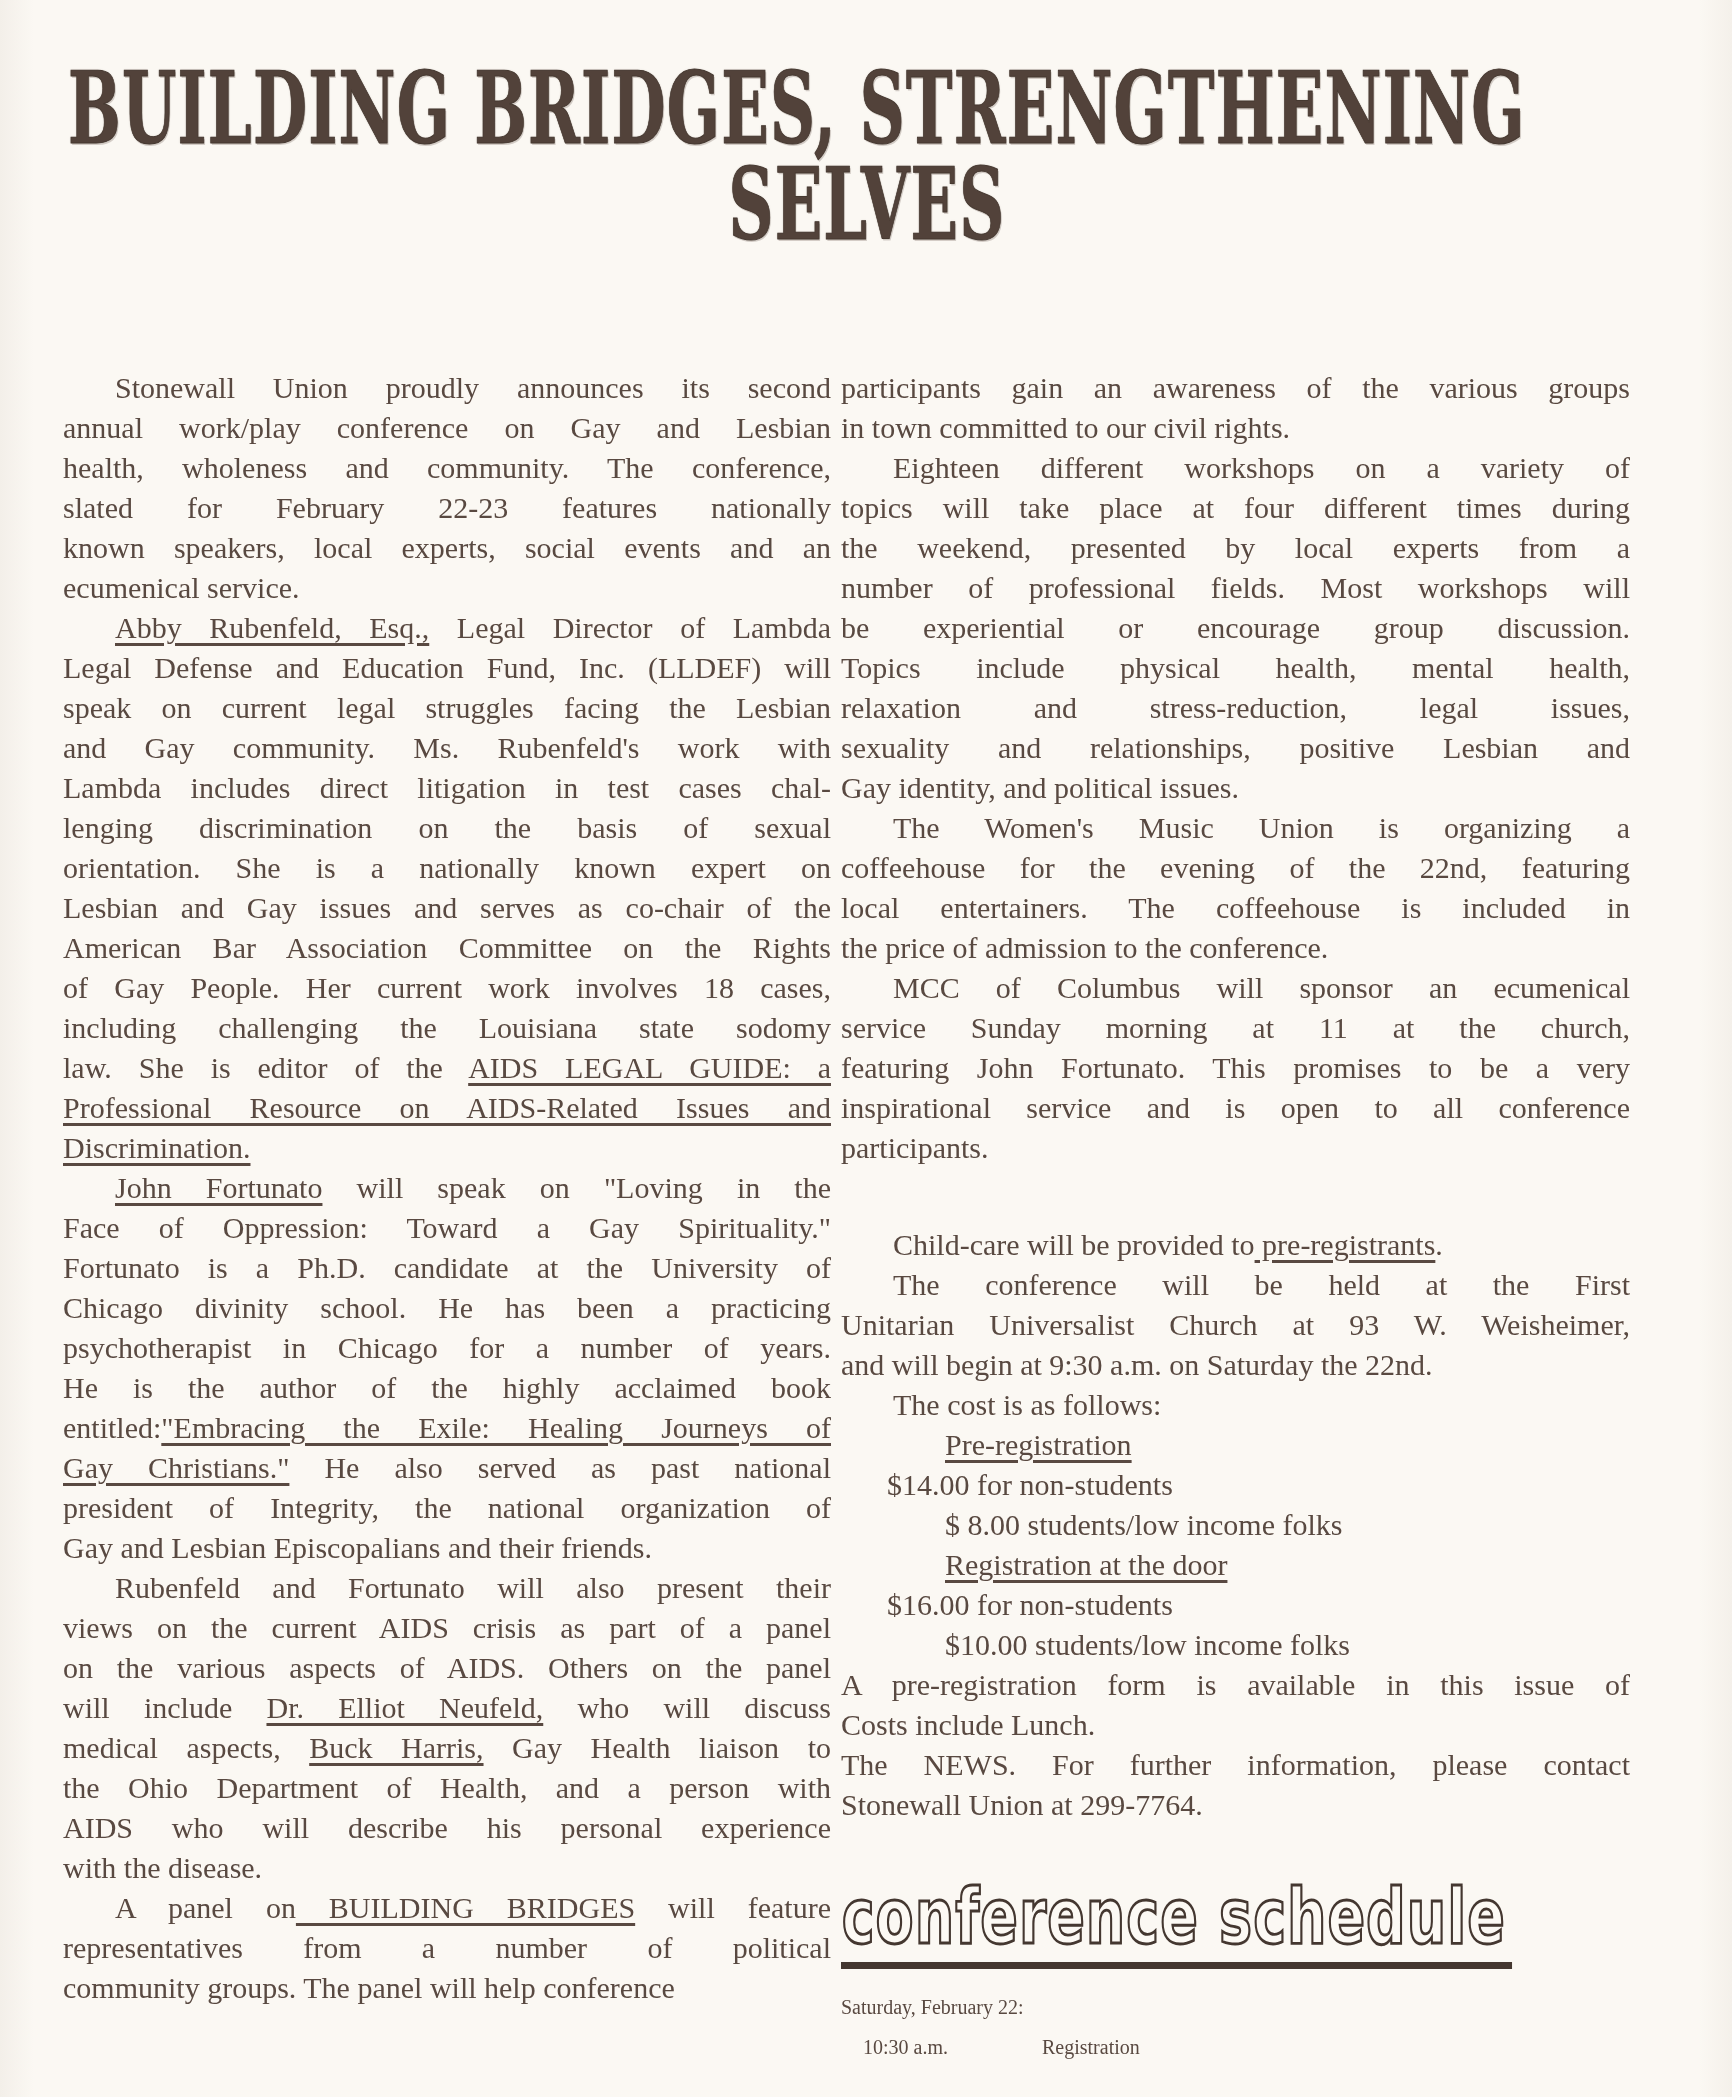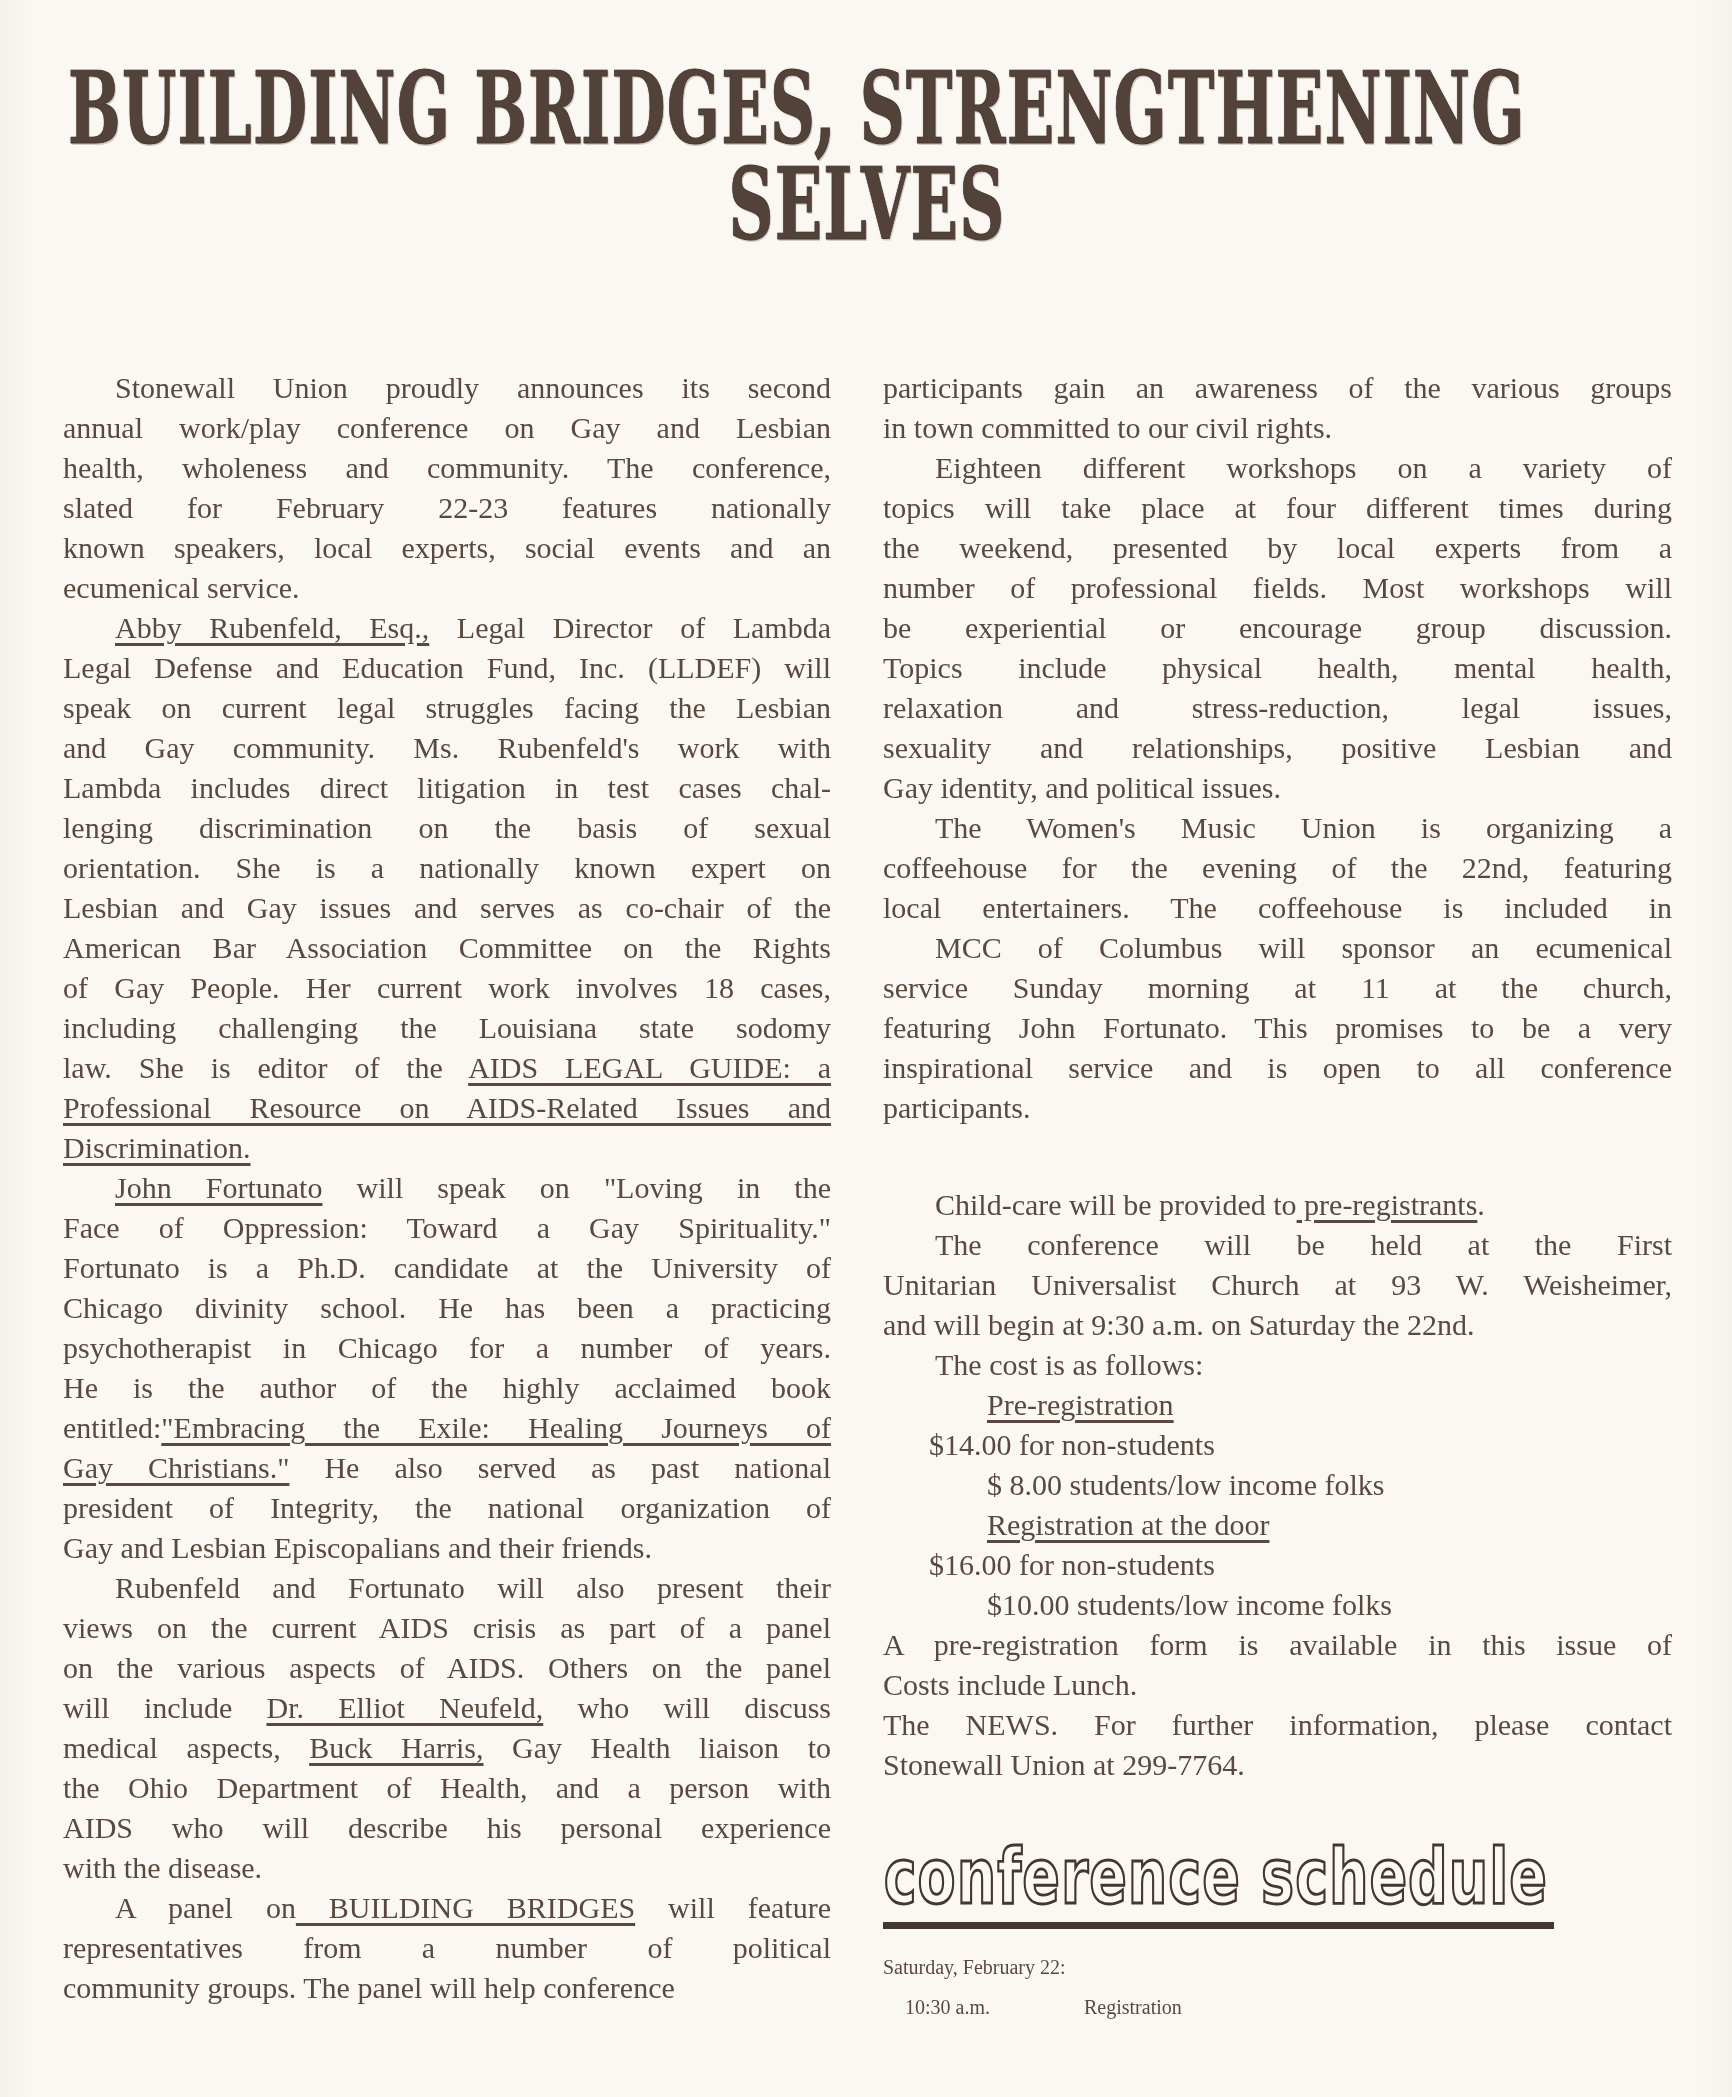--- a/index.html
+++ b/index.html
@@ -22,21 +22,21 @@
     text-shadow:0 0 1.9px rgba(81,65,55,.55), 1.9px 1.9px 0 rgba(81,65,55,.22);
     font-size:99px;line-height:99px;white-space:nowrap;
     letter-spacing:1.9px;
   }
   .t1{transform:scaleX(.63);transform-origin:left top;}
   .t2-wrap{display:flex;justify-content:center;margin-top:-2.9px;}
   .t2{transform:scaleX(.63);transform-origin:center top;}
   
   .col{position:absolute;top:368px;font-size:30px;line-height:40px;}
   #col-left{left:63px;width:768px;}
-  #col-right{left:883px;width:789px;}
+  #col-right{left:841px;width:789px;}
   .block{margin:0;}
   .block.gap{margin-top:57px;}
   .line{text-align:justify;text-align-last:justify;}
   .line.first{text-indent:52px;}
   .line.end{text-align-last:left;}
   .line.left{text-align:left;text-align-last:left;}
   .line.ind1{padding-left:46px;}
   .line.ind2{padding-left:104px;}
   .u{text-decoration:underline;text-decoration-thickness:2.9px;text-underline-offset:5.3px;}
   
@@ -138,20 +138,21 @@
         <div class="line"><span>be experiential or encourage group discussion.</span></div>
         <div class="line"><span>Topics include physical health, mental health,</span></div>
         <div class="line"><span>relaxation and stress-reduction, legal issues,</span></div>
         <div class="line"><span>sexuality and relationships, positive Lesbian and</span></div>
         <div class="line end"><span>Gay identity, and political issues.</span></div>
       </div>
       <div class="block">
         <div class="line first"><span>The Women's Music Union is organizing a</span></div>
         <div class="line"><span>coffeehouse for the evening of the 22nd, featuring</span></div>
         <div class="line"><span>local entertainers. The coffeehouse is included in</span></div>
+        <div class="line end"><span>the price of admission to the conference.</span></div>
       </div>
       <div class="block">
         <div class="line first"><span>MCC of Columbus will sponsor an ecumenical</span></div>
         <div class="line"><span>service Sunday morning at 11 at the church,</span></div>
         <div class="line"><span>featuring John Fortunato. This promises to be a very</span></div>
         <div class="line"><span>inspirational service and is open to all conference</span></div>
         <div class="line end"><span>participants.</span></div>
       </div>
       <div class="block gap">
         <div class="line first end"><span>Child-care will be provided to</span><span class="u"> pre-registrants</span><span>.</span></div>

